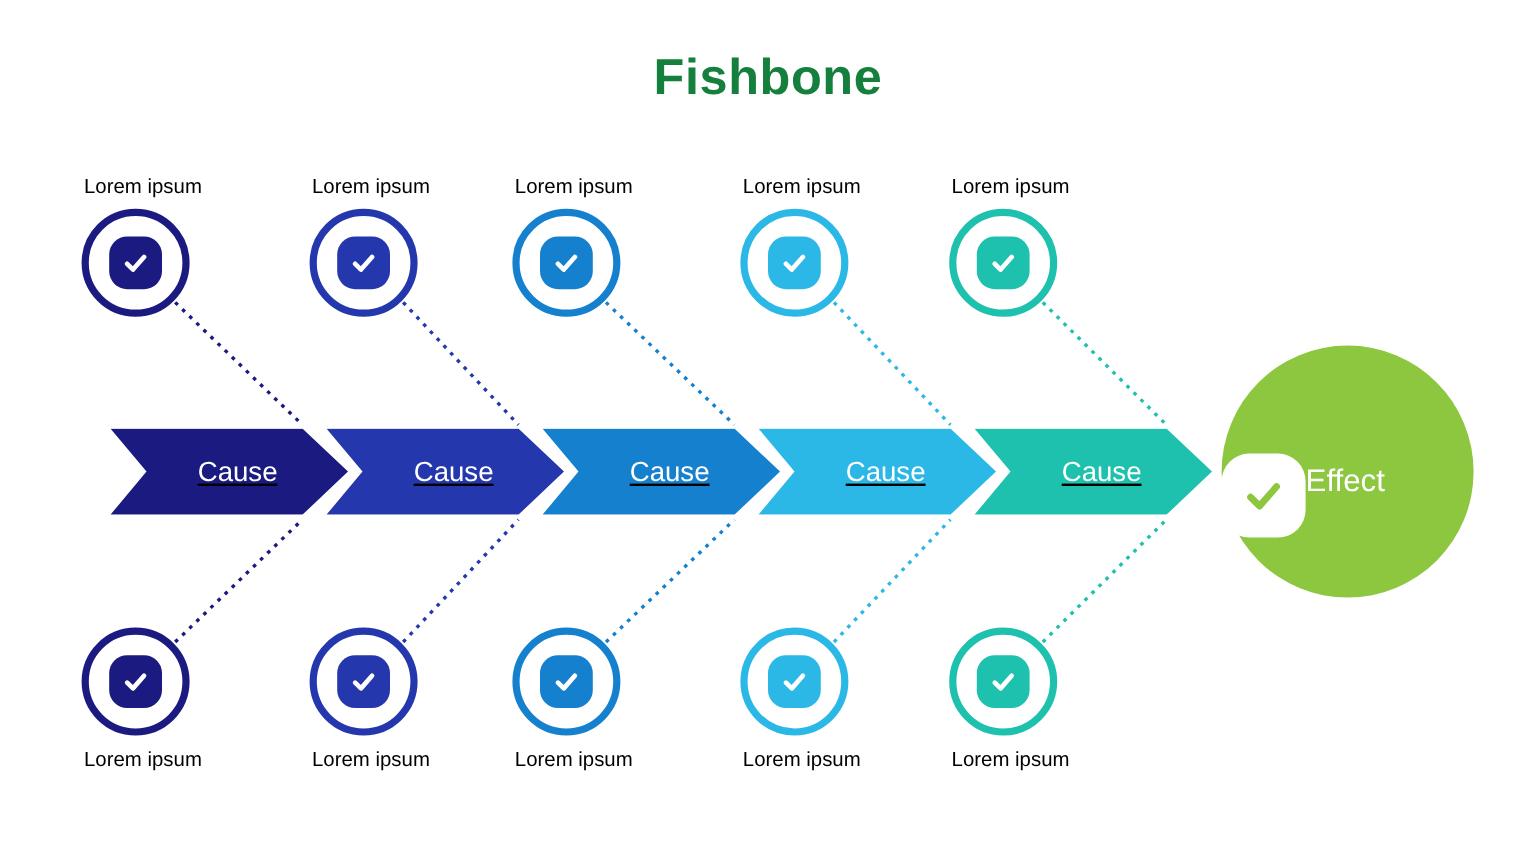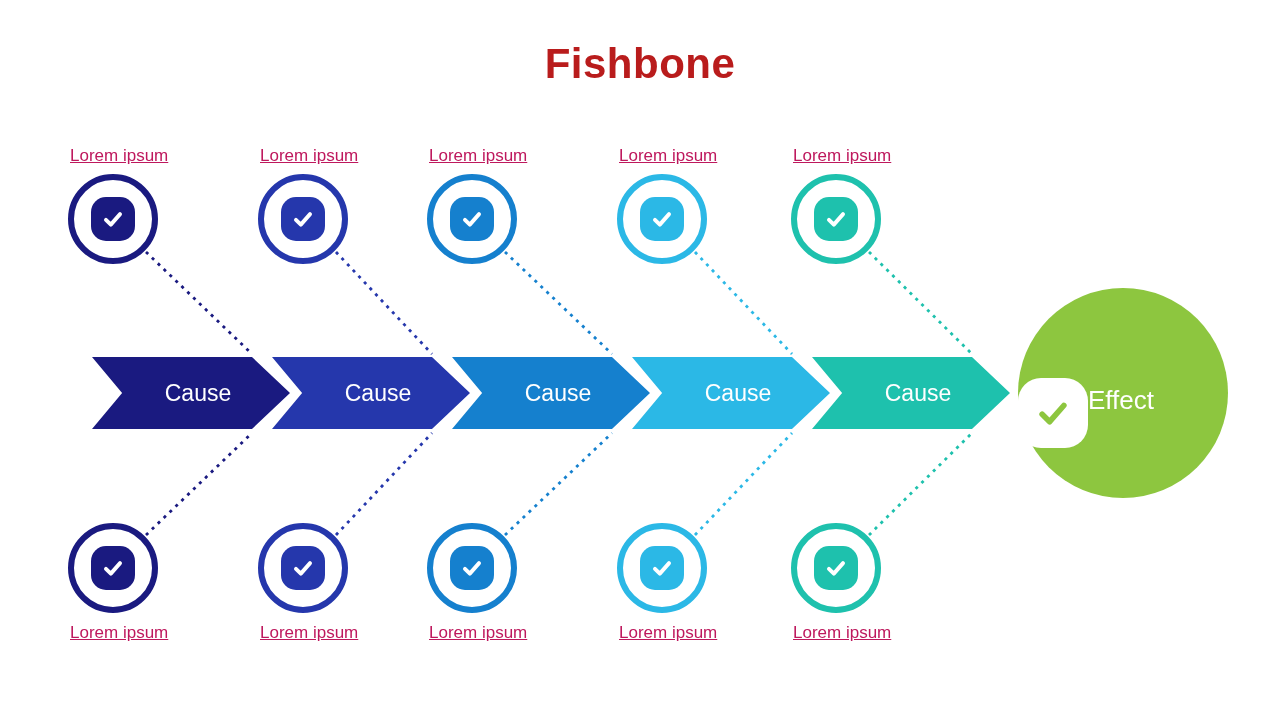--- a/index.html
+++ b/index.html
@@ -2,26 +2,26 @@
 <html><head>
 <meta charset="utf-8">
 <style>
   html,body{margin:0;padding:0;background:#ffffff;}
   .canvas{
     position:relative;width:1280px;height:720px;overflow:hidden;background:#ffffff;
     font-family:"Liberation Sans", sans-serif;
   }
   .title{
     position:absolute;top:40px;left:0;width:1280px;text-align:center;
-    font-size:42px;font-weight:700;color:#b91c1c;margin:0;letter-spacing:0.5px;
+    font-size:42px;font-weight:700;color:#15803d;margin:0;letter-spacing:0.5px;
   }
   
   .node{position:absolute;width:96px;display:flex;flex-direction:column;align-items:flex-start;}
   .node-label{
-    font-size:17px;color:#be185d;white-space:nowrap;line-height:22px;padding-left:2px;text-decoration:underline;
+    font-size:17px;color:#000000;white-space:nowrap;line-height:22px;padding-left:2px;
   }
   .top-node .node-label{margin-bottom:7px;}
   .bottom-node .node-label{margin-top:9px;}
   .node-circle{
     width:78px;height:78px;border-radius:50%;background:#ffffff;
     border:6px solid;display:flex;align-items:center;justify-content:center;
   }
   .squircle{
     width:44px;height:44px;border-radius:15px;
     display:flex;align-items:center;justify-content:center;
@@ -30,21 +30,21 @@
   
   .b0{border-color:#1A1A80;} .f0{background:#1A1A80;}
   .b1{border-color:#2537AC;} .f1{background:#2537AC;}
   .b2{border-color:#1580CE;} .f2{background:#1580CE;}
   .b3{border-color:#2BB8E6;} .f3{background:#2BB8E6;}
   .b4{border-color:#1EC1AD;} .f4{background:#1EC1AD;}
   
   .arrow{
     position:absolute;top:357px;width:198px;height:72px;
     clip-path:polygon(0% 0%, 80.8% 0%, 100% 50%, 80.8% 100%, 0% 100%, 15.2% 50%);
-    display:flex;align-items:center;justify-content:center;padding-left:14px;box-sizing:border-box;
+    display:flex;align-items:center;justify-content:center;padding-left:14px;box-sizing:border-box;text-decoration:underline;
   }
   .arrow span{color:#ffffff;font-size:23px;line-height:1;}
   .a0{background:#1A1A80;} .a1{background:#2537AC;} .a2{background:#1580CE;}
   .a3{background:#2BB8E6;} .a4{background:#1EC1AD;}
   
   .effect{
     position:absolute;left:1018px;top:288px;width:210px;height:210px;border-radius:50%;
     background:#8DC63F;display:flex;flex-direction:row;align-items:center;
   }
   .effect-squircle{

